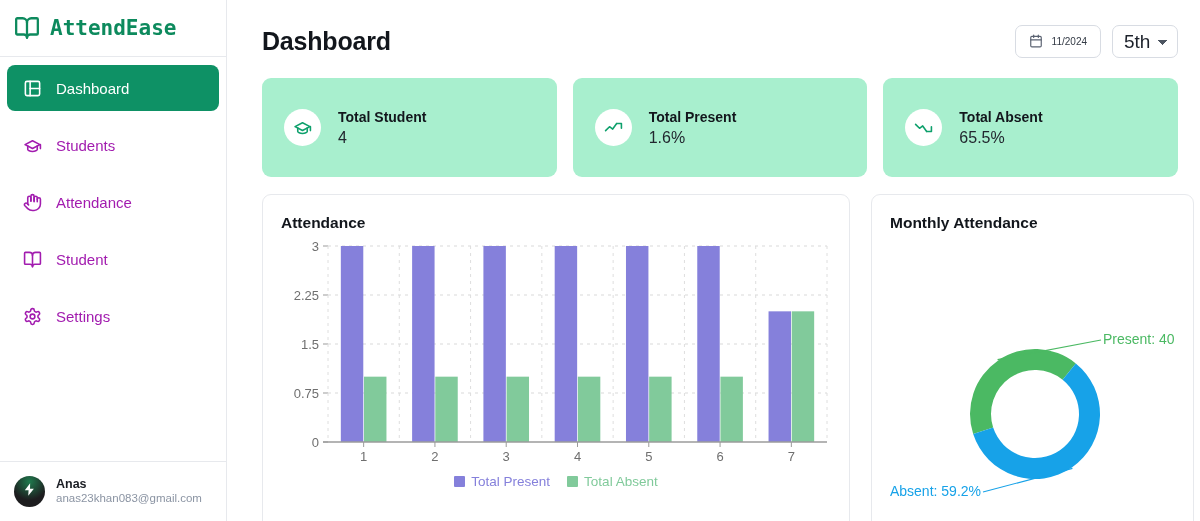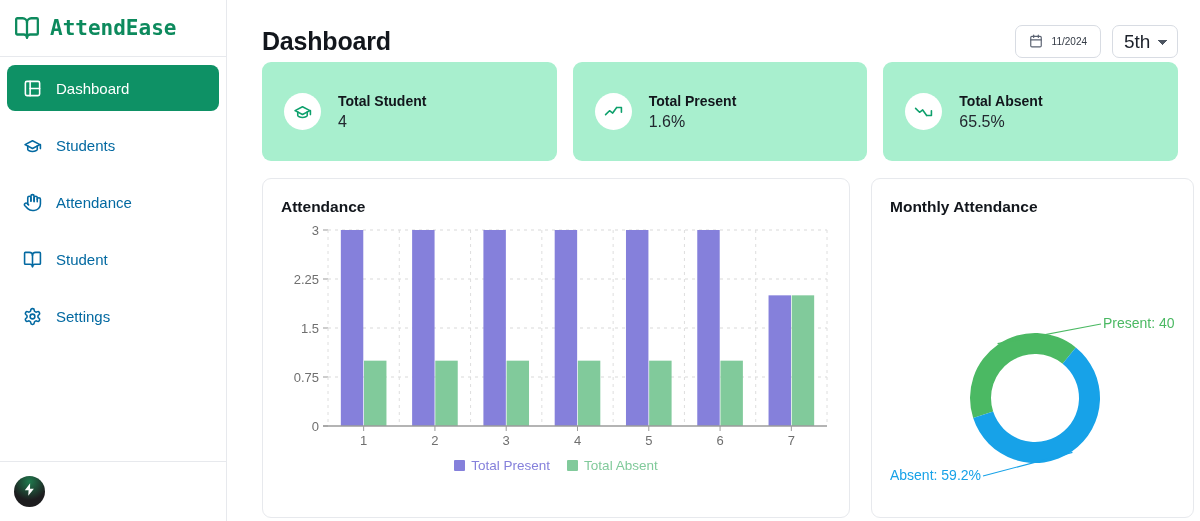--- a/index.html
+++ b/index.html
@@ -30,21 +30,21 @@
   .brand-name {
     font-family: "DejaVu Sans Mono", "Liberation Mono", monospace;
     font-size: 21px; font-weight: bold; color: #0d8a5d;
     letter-spacing: 0px;
   }
   .nav { padding: 8px 7px 0 7px; flex: 1 1 auto; }
   .nav-item {
     display: flex; align-items: center; gap: 14px;
     height: 46px; padding: 0 16px;
     border-radius: 8px;
-    color: #0369a1; font-size: 15px;
+    color: #a21caf; font-size: 15px;
     margin-bottom: 11px;
     cursor: pointer;
   }
   .nav-item .nav-icon { width: 19px; height: 19px; flex: 0 0 19px; display:block; }
   .nav-item.active { background: #0e9165; color: #ffffff; }
 
   .user-box {
     border-top: 1px solid #e7e9ed;
     height: 60px;
     display: flex; align-items: center; gap: 11px;
@@ -83,21 +83,21 @@
     background-image:
       linear-gradient(45deg, transparent 50%, #4d5561 50%),
       linear-gradient(135deg, #4d5561 50%, transparent 50%);
     background-position: calc(100% - 15px) 14px, calc(100% - 10px) 14px;
     background-size: 5px 5px, 5px 5px;
     background-repeat: no-repeat;
     font-family: "Liberation Sans", sans-serif;
   }
 
   
-  .stats { display: flex; gap: 16px; }
+  .stats { display: flex; gap: 16px; margin-top: 16px; }
   .stat-card {
     flex: 1 1 0; height: 99px;
     background: #a8efce; border-radius: 9px;
     display: flex; align-items: center; gap: 17px;
     padding: 0 22px;
   }
   .stat-ico {
     width: 37px; height: 37px; border-radius: 50%;
     background:#ffffff; flex: 0 0 37px;
     display: flex; align-items: center; justify-content: center;
@@ -201,20 +201,24 @@
 
     </nav>
 
     <div class="user-box">
       <div class="avatar">
         <span>
           <svg viewBox="0 0 24 24" fill="#ffffff">
               <path d="M13 2 4.5 13.2h6L10 22l9-11.4h-6.2z"></path>
             </svg>
         </span>
+      </div>
+      <div class="user-text">
+        <div class="user-name">Anas</div>
+        <div class="user-mail">anas23khan083@gmail.com</div>
       </div>
     </div>
 
   </aside>
 
   <main class="main">
 
     <div class="topbar">
       <div class="page-title">Dashboard</div>
 

